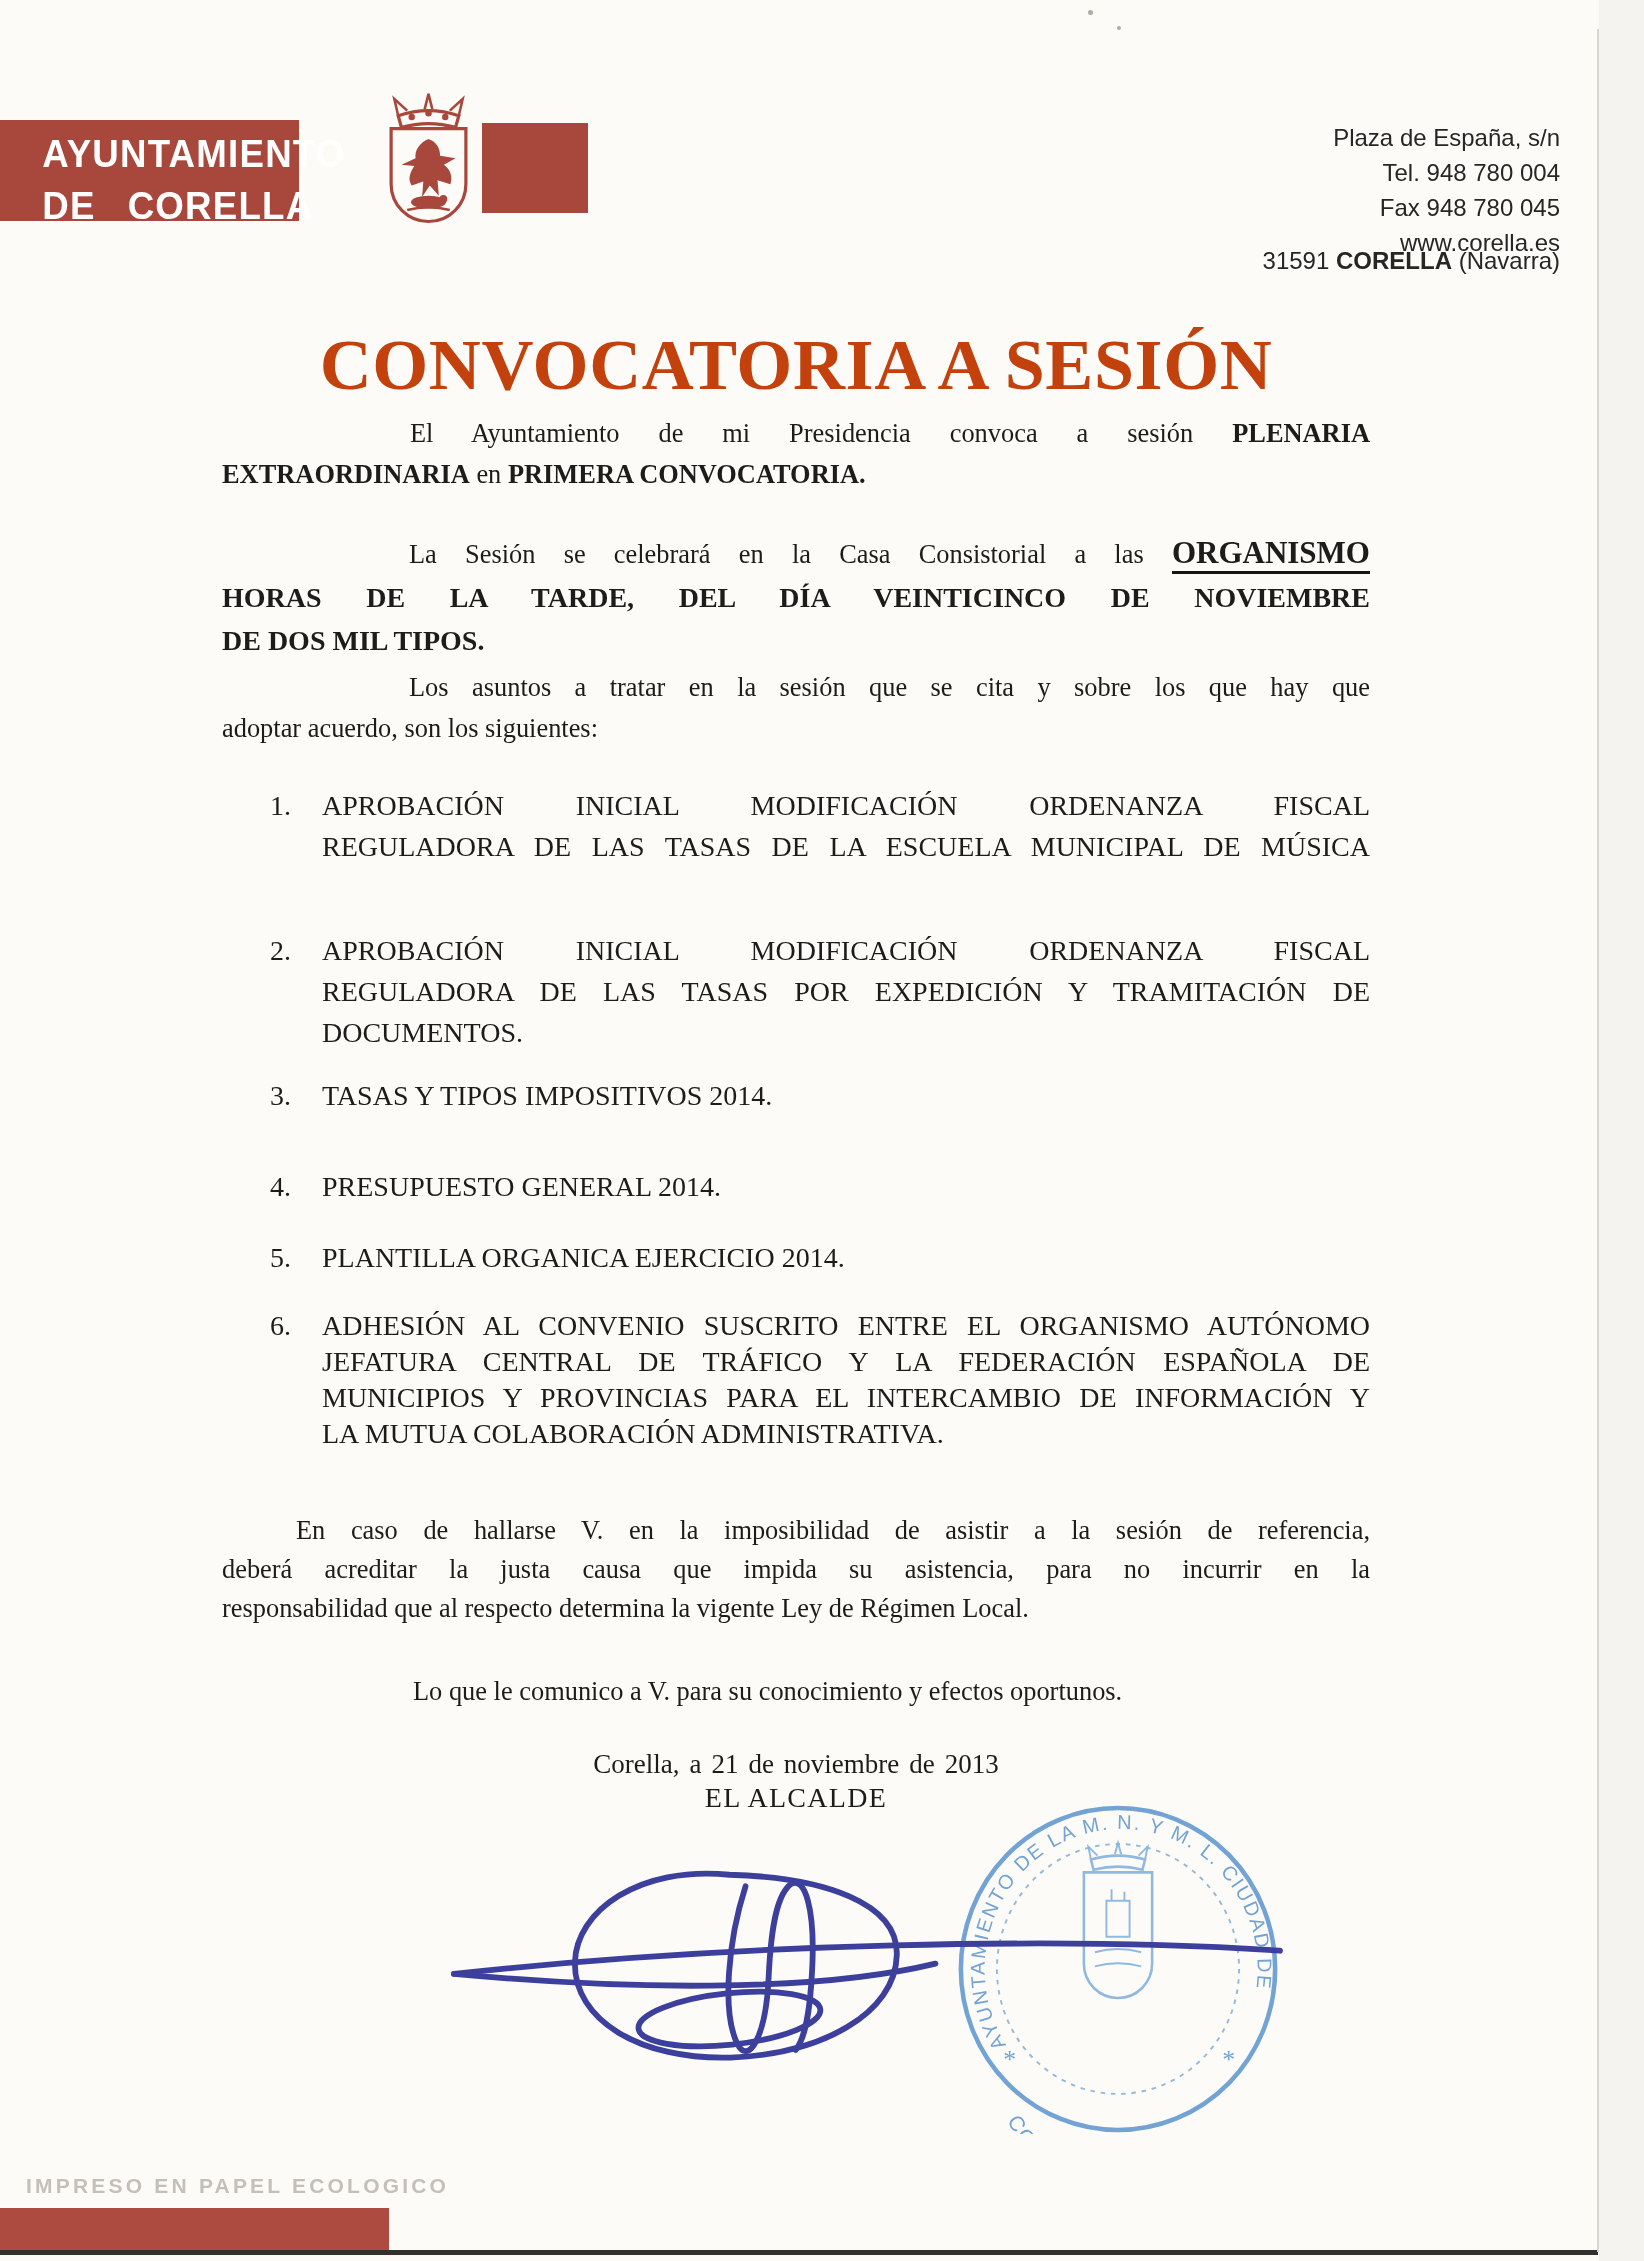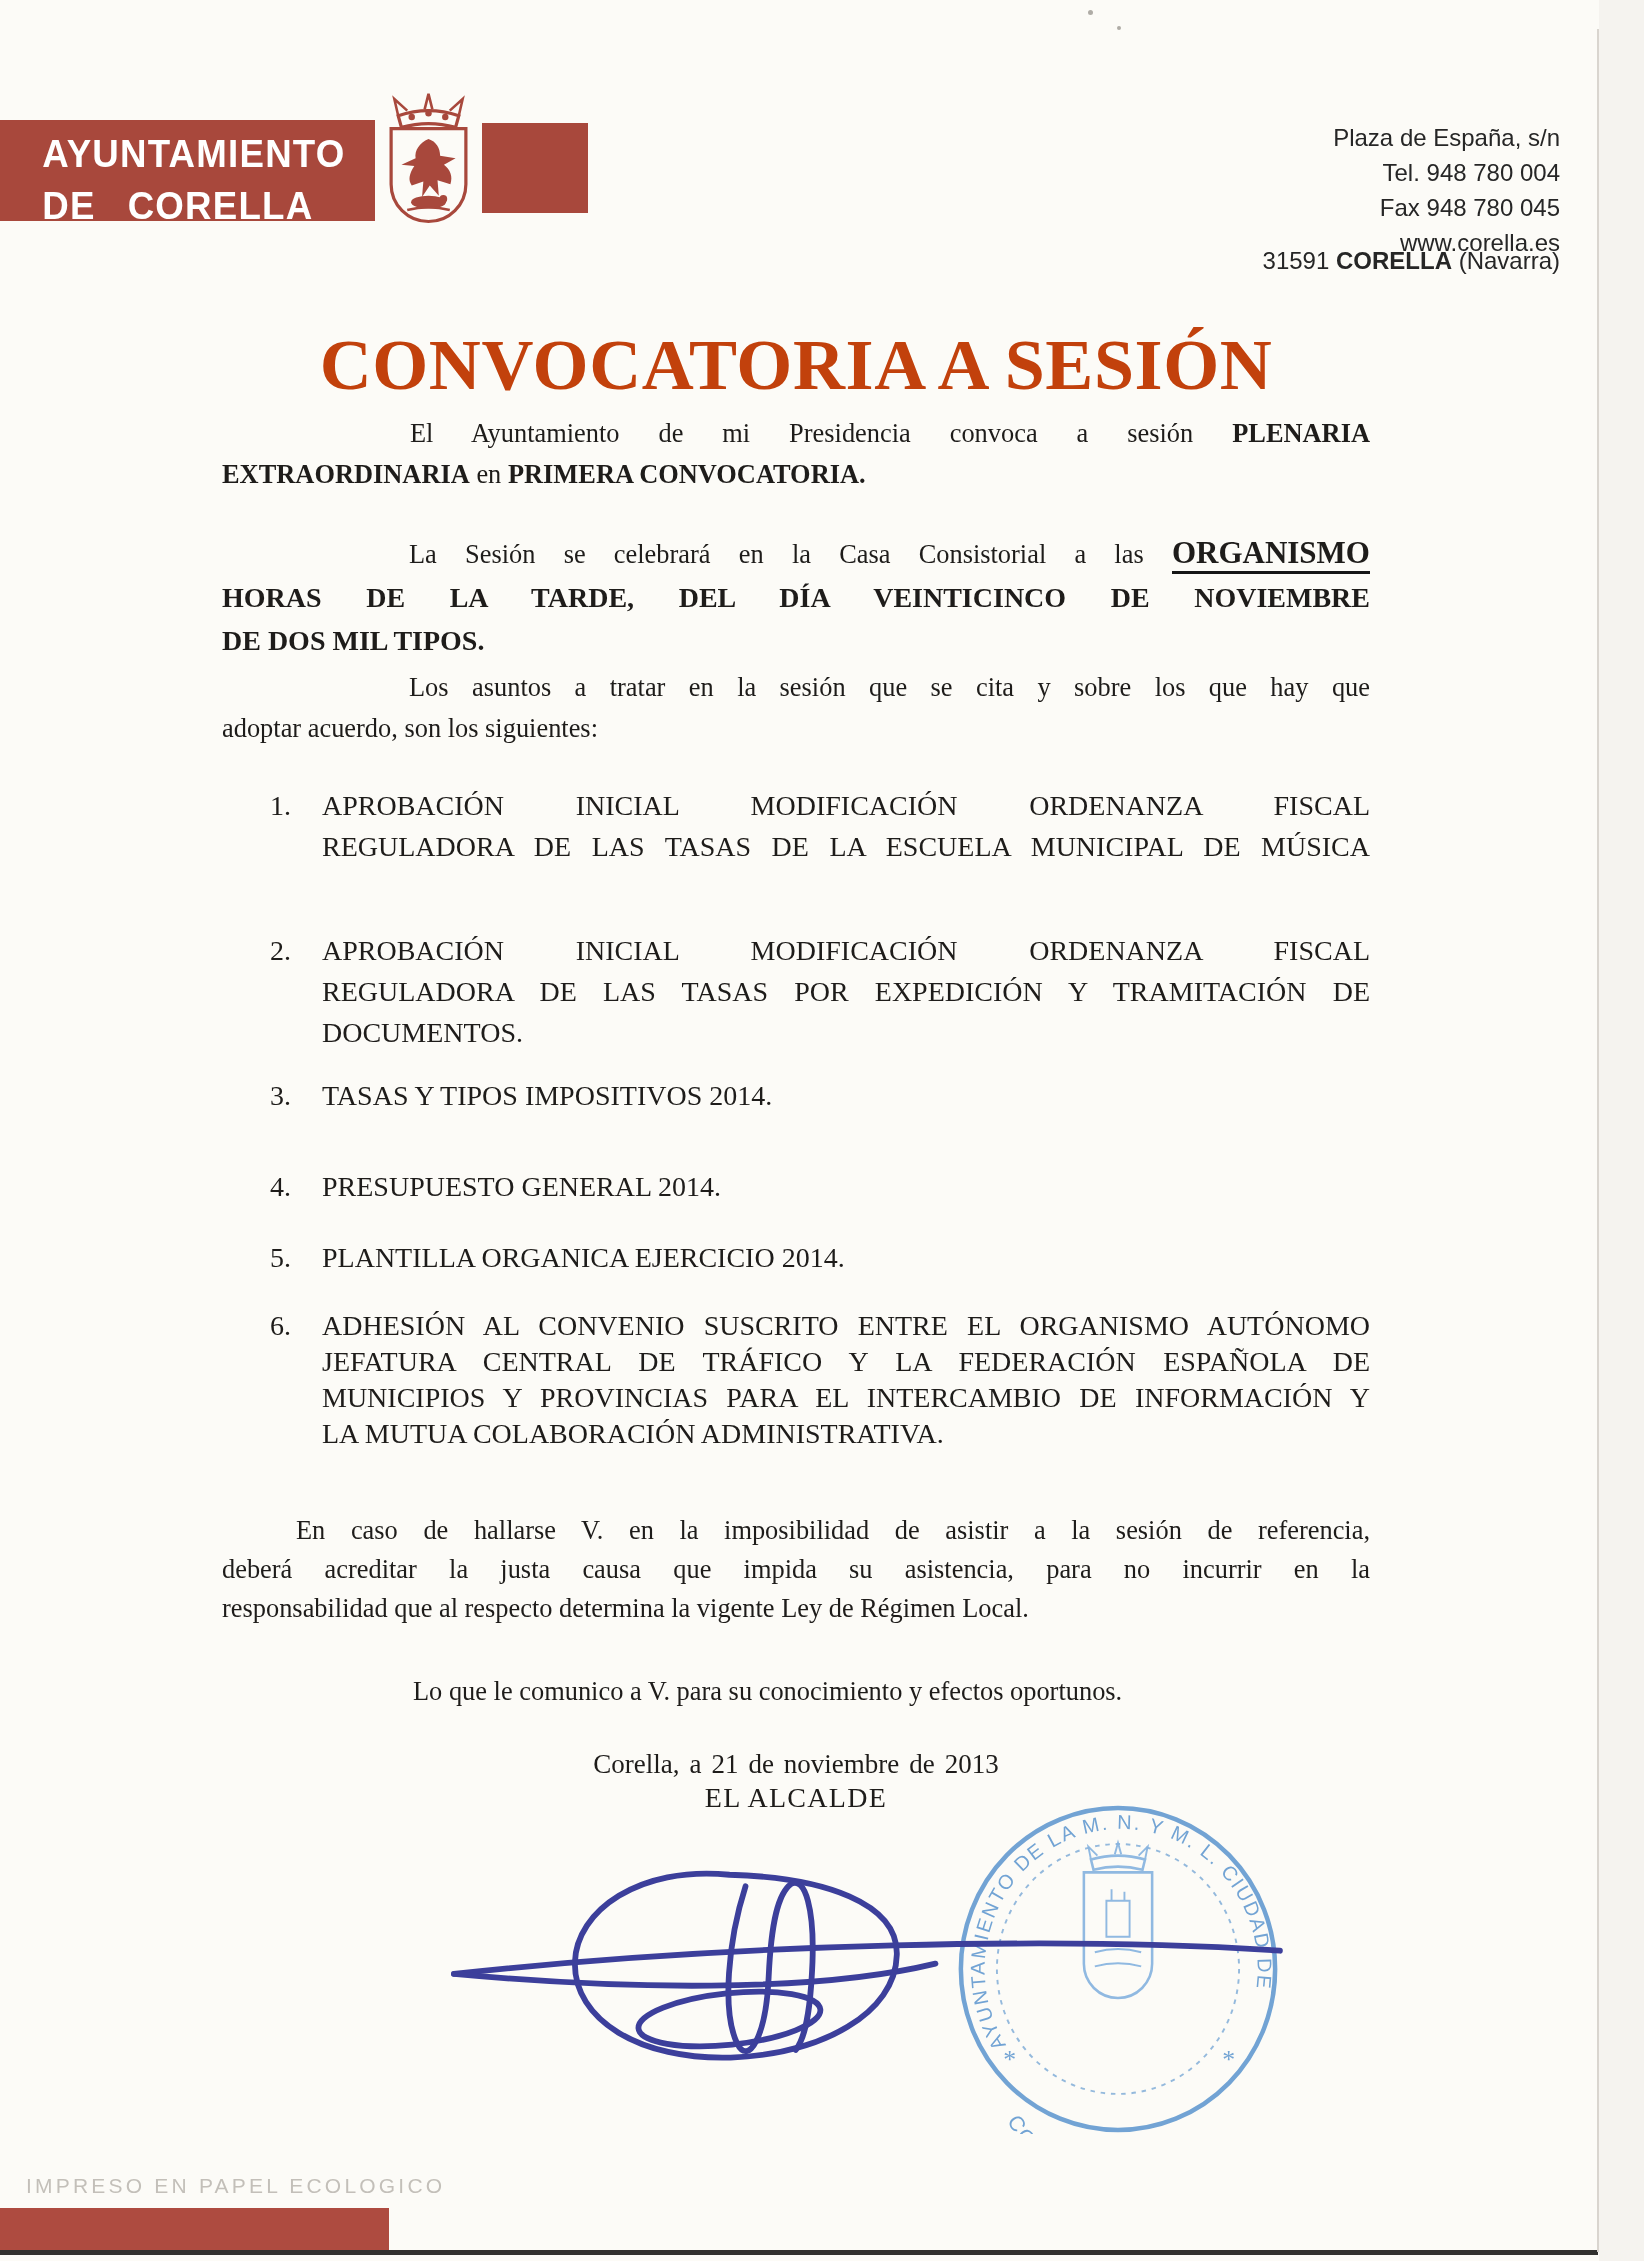--- a/index.html
+++ b/index.html
@@ -2,21 +2,21 @@
 <html style="font-size:10.3px"><head>
 <meta charset="utf-8">
 <title>Convocatoria a Sesión</title>
 <style>
   html,body{margin:0;padding:0;}
   body{width:1644px;height:2261px;position:relative;background:#fcfbf7;overflow:hidden;
        font-family:"Liberation Serif","DejaVu Serif",serif;color:#1e1c1a;}
   .abs{position:absolute;}
 
   
-  .banner{left:0;top:120px;width:375px;height:101px;background:#a8483c;}
+  .banner{left:0;top:120px;width:299px;height:101px;background:#a8483c;}
   .banner-inner{padding:9px 0 0 45px;transform:scaleX(.94);transform-origin:left center;}
   .banner-l1{font-family:"Liberation Sans","DejaVu Sans",sans-serif;font-weight:bold;
              font-size:39px;letter-spacing:1.3px;color:#fff;line-height:49px;white-space:nowrap;}
   .banner-l2{font-family:"Liberation Sans","DejaVu Sans",sans-serif;font-weight:bold;
              font-size:39px;letter-spacing:1.3px;color:#fff;line-height:49px;display:flex;gap:34px;margin-top:2.6px;}
   .banner-right{left:482px;top:123px;width:106px;height:90px;background:#a8483c;}
   .crest{left:375px;top:90px;width:107px;height:147px;}
 
   .contact{top:120px;right:84px;text-align:right;font-family:"Liberation Sans","DejaVu Sans",sans-serif;
            font-size:24px;line-height:35px;color:#262626;}
@@ -44,21 +44,21 @@
   .tight .num{line-height:36px;}
   .tight .itxt{line-height:36px;}
 
   .close1{top:1511px;}
   .close1 .bl{line-height:39px;}
   .close2{top:1671px;}
   .dateline{top:1749px;text-align:center;font-size:27px;word-spacing:3.2px;}
   .signer{top:1782px;text-align:center;font-size:28px;letter-spacing:1.3px;}
 
   
-  .eco{left:26px;top:2174px;font-family:"Liberation Sans","DejaVu Sans",sans-serif;font-weight:normal;
+  .eco{left:26px;top:2174px;font-family:"Liberation Sans","DejaVu Sans",sans-serif;font-weight:bold;
        font-size:21px;letter-spacing:3.2px;color:#b5b1aa;opacity:.8;}
   .red-block{left:0;top:2208px;width:389px;height:44px;background:#ae4b40;}
   .bottom-line{left:0;top:2250px;width:1598px;height:4.5px;background:#32312f;}
   .edge-shade{left:1599px;top:0;width:45px;height:2261px;background:#f5f3ef;}
   .edge-line{left:1597px;top:29px;width:1.9px;height:2223px;background:#d9d5cf;}
   .speck{width:5.2px;height:5.2px;border-radius:50%;background:#8f8a83;opacity:.7;}
 
   .stamp{left:957px;top:1804px;width:322px;height:330px;opacity:.87;}
   .sig{left:426px;top:1849px;width:903px;height:235px;}
 </style>

